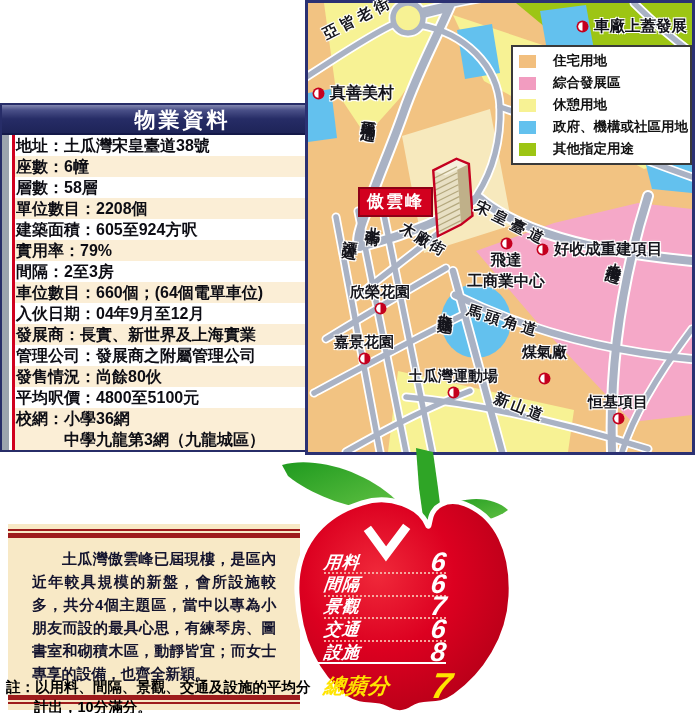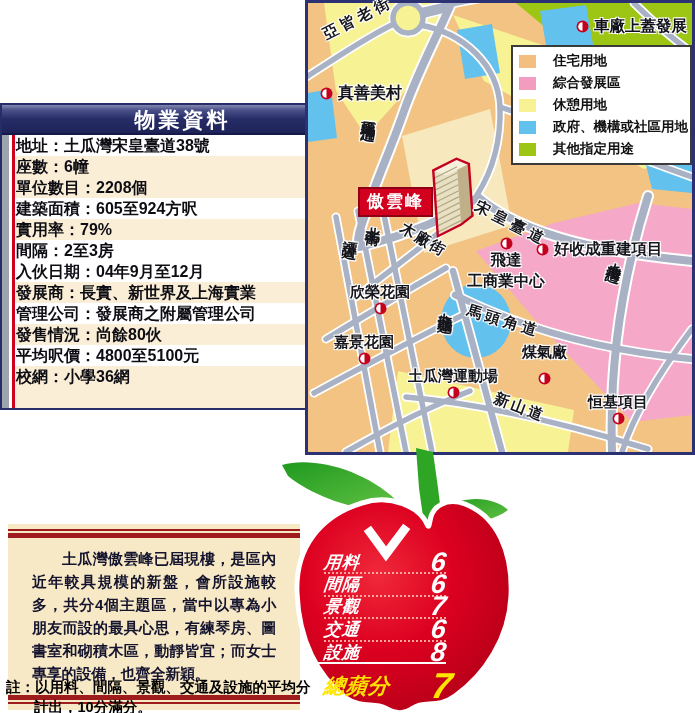--- a/index.html
+++ b/index.html
@@ -92,31 +92,34 @@
 
   <section class="ptable">
     <div class="ptable-header">
       <span class="ptable-title">物業資料</span>
     </div>
     <div class="ptable-body">
       <div class="gutter-gray"></div>
       <div class="gutter-red"></div>
       <div class="trow">地址：土瓜灣宋皇臺道38號</div>
       <div class="trow alt">座數：6幢</div>
+      <div class="trow">層數：58層</div>
       <div class="trow alt">單位數目：2208個</div>
       <div class="trow">建築面積：605至924方呎</div>
       <div class="trow alt">實用率：79%</div>
       <div class="trow">間隔：2至3房</div>
+      <div class="trow alt">車位數目：660個；(64個電單車位)</div>
       <div class="trow">入伙日期：04年9月至12月</div>
       <div class="trow alt">發展商：長實、新世界及上海實業</div>
       <div class="trow">管理公司：發展商之附屬管理公司</div>
       <div class="trow alt">發售情況：尚餘80伙</div>
       <div class="trow">平均呎價：4800至5100元</div>
       <div class="trow alt trow-multi">
         <div class="l1">校網：小學36網</div>
+        <div class="l2">中學九龍第3網（九龍城區）</div>
       </div>
     </div>
   </section>
 
   <section class="map">
     <svg class="map-base" viewBox="0 0 384 449">
 
       <rect x="0" y="0" width="384" height="449" fill="#F2C382"></rect>
       <path d="M16,0 L148,0 L126,45 L92,95 L58,133 L28,88 Z" fill="#F7F294"></path>
       <path d="M145,12 L384,92 L384,152 L336,166 L176,78 Z" fill="#F7F294"></path>
@@ -193,21 +196,21 @@
             <line x1="8" y1="68" x2="32" y2="58"></line>
           <line x1="8" y1="74" x2="32" y2="64"></line>
             <line x1="8" y1="80" x2="32" y2="70"></line>
         </g>
         <polygon points="8,18 32,8 44,14 44,66 32,74 8,84" fill="none" stroke="#C40020" stroke-width="2.4"></polygon>
       </g>
     </svg>
 
     <div class="mlab lab-argyle">亞皆老街</div>
 
-    <div class="row-poi lab-chunseenmei" style="left:12px;top:80px;font-family:Liberation Serif, serif;">
+    <div class="row-poi lab-chunseenmei" style="left:4px;top:80px;font-family:Liberation Serif, serif;">
       <svg class="mk" width="13" height="13" viewBox="0 0 12 12">
           <circle cx="6" cy="6" r="5.5" fill="#C4001E"></circle>
           <path d="M6 2 A4 4 0 0 0 6 10 Z" fill="#fff"></path>
         </svg>
       <span class="mlab mlab-inline" style="position:static;font-size:16px;">真善美村</span>
     </div>
 
     <div class="row-poi devlabel">
       <svg class="mk" width="13" height="13" viewBox="0 0 12 12">
           <circle cx="6" cy="6" r="5.5" fill="#C4001E"></circle>

